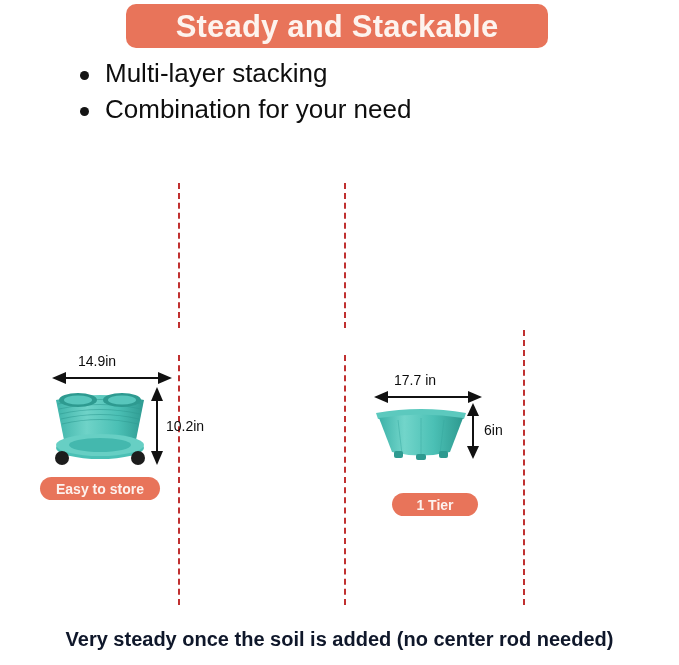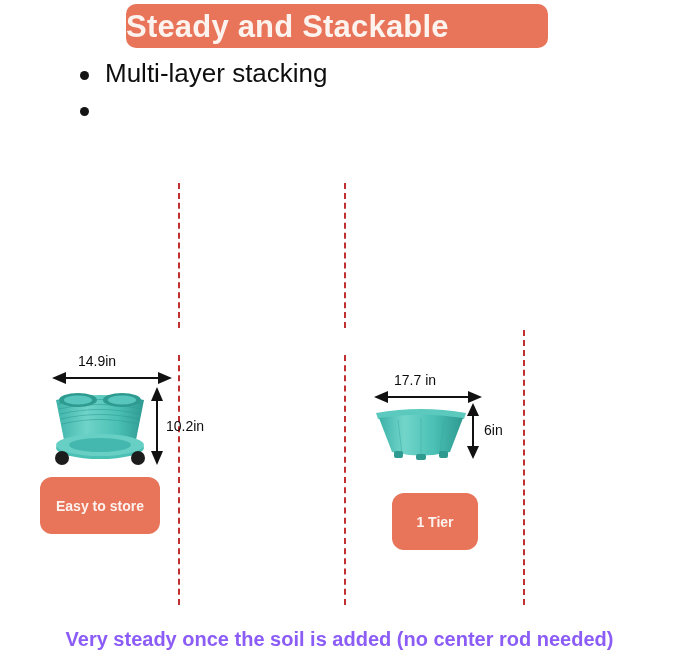--- a/index.html
+++ b/index.html
@@ -8,21 +8,21 @@
     background:#ffffff;
     font-family:"Liberation Sans", sans-serif;
     color:#111;
   }
   .stage{position:absolute;left:0;top:0;width:679px;height:665px;}
 
   
   .banner{
     position:absolute;left:126px;top:4px;width:422px;height:44px;
     background:#E8745A;border-radius:10px;
-    display:flex;align-items:center;justify-content:flex-start;
+    display:flex;align-items:center;justify-content:center;
   }
   .banner-text{
     font-size:31px;font-weight:bold;color:#FDF3EE;letter-spacing:.2px;
     line-height:1;white-space:nowrap;
   }
 
   .bullets{position:absolute;left:80px;top:58px;width:500px;}
   .bullet-row{display:flex;align-items:flex-start;margin-bottom:5px;}
   .bullet-dot{
     width:9px;height:9px;border-radius:50%;background:#141414;
@@ -31,55 +31,56 @@
   .bullet-text{font-size:26px;line-height:31px;color:#0e0e0e;white-space:nowrap;}
 
   
   .vdiv{
     position:absolute;width:0;border-left:2px dashed #C03030;
   }
 
   
   .panel{position:absolute;}
   .badge{
-    position:absolute;height:23px;min-width:54px;padding:17px 16px;
+    position:absolute;height:23px;min-width:54px;padding:0 16px;
     background:#E8745A;border-radius:12px;
     display:flex;align-items:center;justify-content:center;
   }
   .badge span{
     font-size:14px;font-weight:bold;color:#FDF2EE;white-space:nowrap;line-height:1;
   }
 
   
   .dim{position:absolute;font-size:14px;color:#0d0d0d;white-space:nowrap;}
 
   
   .arrow{position:absolute;}
 
   .caption{
     position:absolute;left:0;top:628px;width:679px;text-align:center;
-    font-size:20px;font-weight:bold;color:#8b5cf6;white-space:nowrap;
+    font-size:20px;font-weight:bold;color:#0f172a;white-space:nowrap;
   }
 </style>
 </head>
 <body>
 
 <div class="stage">
 
   <div class="banner">
     <div class="banner-text">Steady and Stackable</div>
   </div>
 
   <div class="bullets">
     <div class="bullet-row">
       <div class="bullet-dot"></div>
       <div class="bullet-text">Multi-layer stacking</div>
     </div>
     <div class="bullet-row">
       <div class="bullet-dot"></div>
+      <div class="bullet-text">Combination for your need</div>
     </div>
   </div>
 
   <div class="vdiv" style="left:178px;top:183px;height:145px;"></div>
   <div class="vdiv" style="left:344px;top:183px;height:145px;"></div>
   <div class="vdiv" style="left:178px;top:355px;height:250px;"></div>
   <div class="vdiv" style="left:344px;top:355px;height:250px;"></div>
   <div class="vdiv" style="left:523px;top:330px;height:275px;"></div>
 
   <div class="panel" style="left:0;top:175px;width:178px;height:155px;margin-left:32px;">

